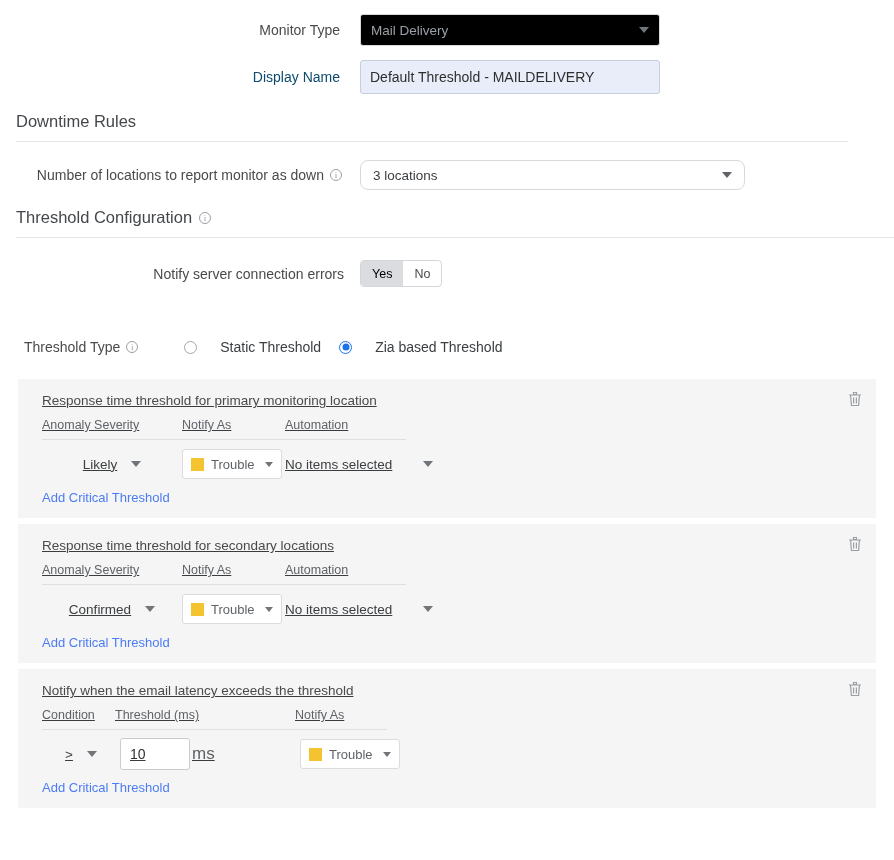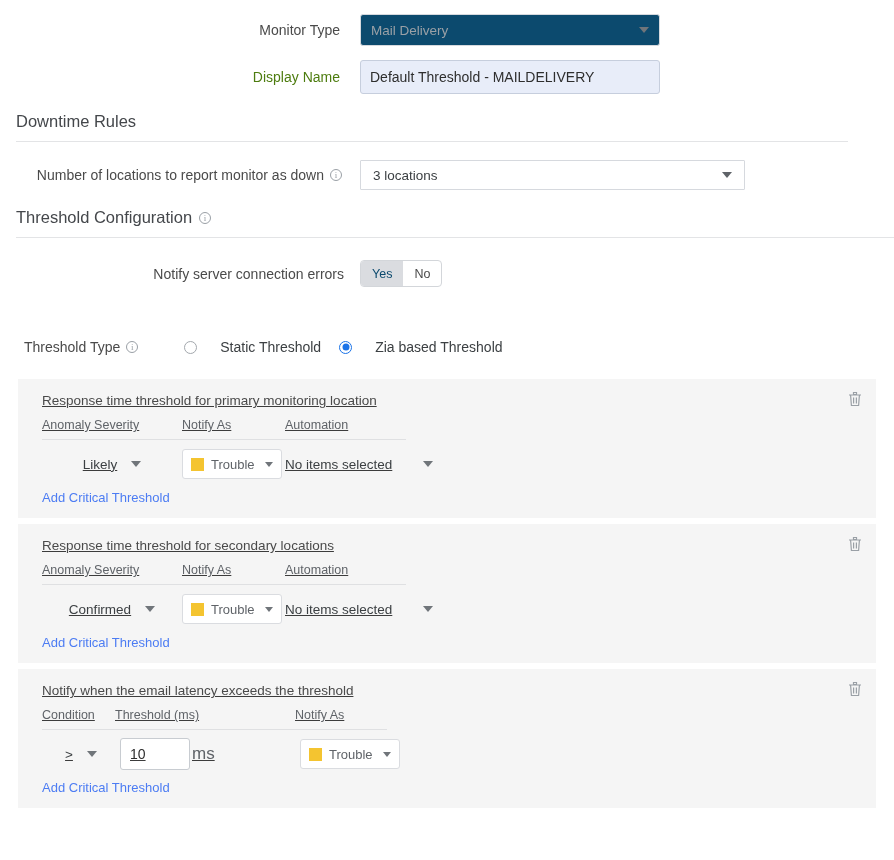--- a/index.html
+++ b/index.html
@@ -13,26 +13,26 @@
     position: relative;
   }
 
   
   .top-form { padding-top: 14px; }
   .form-row { display:flex; align-items:center; margin-bottom: 14px; }
   .form-label {
     width: 360px; text-align: right; padding-right: 20px;
     font-size: 14px; color: #4a4a4a;
   }
-  .form-label.required { color: #4d7c0f; }
+  .form-label.required { color: #0c4a6e; }
 
   .select-box {
     width: 300px; height: 32px;
     border: 1px solid #d6d9de; border-radius: 3px;
-    background: #0c4a6e;
+    background: #000000;
     display:flex; align-items:center;
     padding: 0 10px;
     font-size: 13.5px; color: #9aa0a6;
     position: relative;
   }
   .select-box .caret { margin-left:auto; }
 
   .text-input {
     width: 300px; height: 34px;
     border: 1px solid #c6cedd; border-radius: 3px;
@@ -67,38 +67,38 @@
   }
 
   
   .locations-row { display:flex; align-items:center; margin-top:18px; }
   .locations-label {
     width:360px; text-align:right; padding-right:18px;
     font-size:14px; color:#4a4a4a;
     display:flex; align-items:center; justify-content:flex-end; gap:6px;
   }
   .locations-select {
-    width:385px; height:30px; border:1px solid #d6d9de; border-radius:1px;
+    width:385px; height:30px; border:1px solid #d6d9de; border-radius:8px;
     background:#fff; display:flex; align-items:center; padding:0 12px;
     font-size:13.5px; color:#3c4043;
   }
   .locations-select .caret { margin-left:auto; }
 
   
   .notify-row { display:flex; align-items:center; margin-top:22px; }
   .notify-label { width:360px; text-align:right; padding-right:16px; font-size:14px; color:#4a4a4a;padding-left:38px; }
   .toggle-group {
     display:flex; border:1px solid #d3d6da; border-radius:4px; overflow:hidden;
     height:27px; background:#fff;
   }
   .toggle-opt {
     padding:0 11px; display:flex; align-items:center;
     font-size:12.5px; color:#4a4a4a;
   }
-  .toggle-opt.active { background:#dadce0; color:#0c4a6e; }
+  .toggle-opt.active { background:#dadce0; color:#000000; }
 
   
   .ttype-row { display:flex; align-items:center; margin-top:52px; padding-left:24px; }
   .ttype-label { font-size:14px; color:#4a4a4a; display:flex; align-items:center; gap:6px; }
   .radio-group { display:flex; align-items:center; margin-left:46px; gap:18px; }
   .radio-item { display:flex; align-items:center; gap:23px; font-size:14px; color:#3c4043; }
   .radio {
     width:13px;height:13px;border-radius:50%;border:1.6px solid #a3a8ad;background:#fff;
     position:relative; flex:none;
   }

